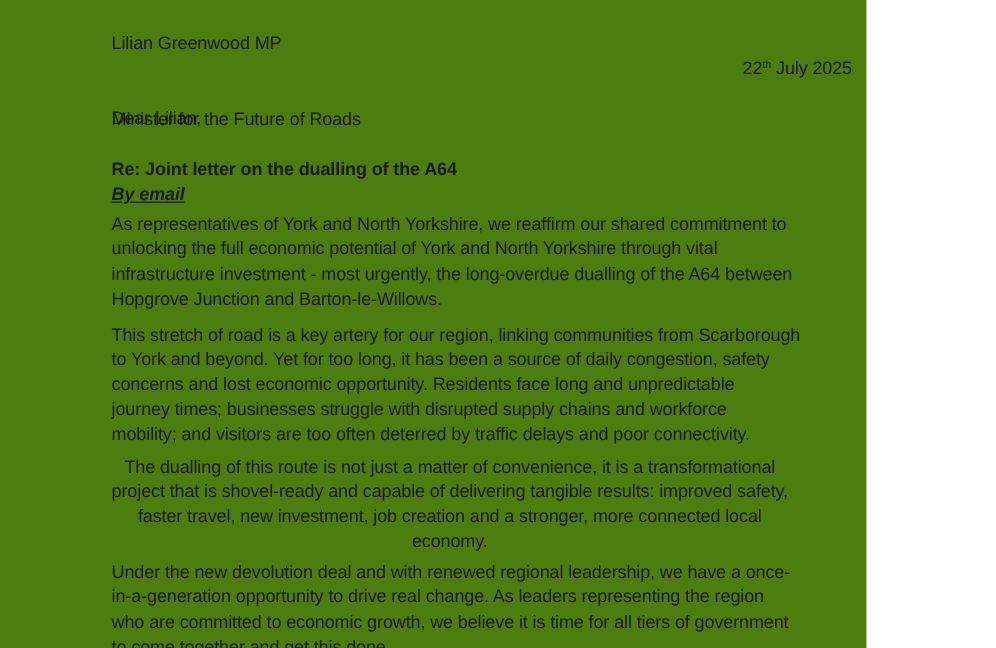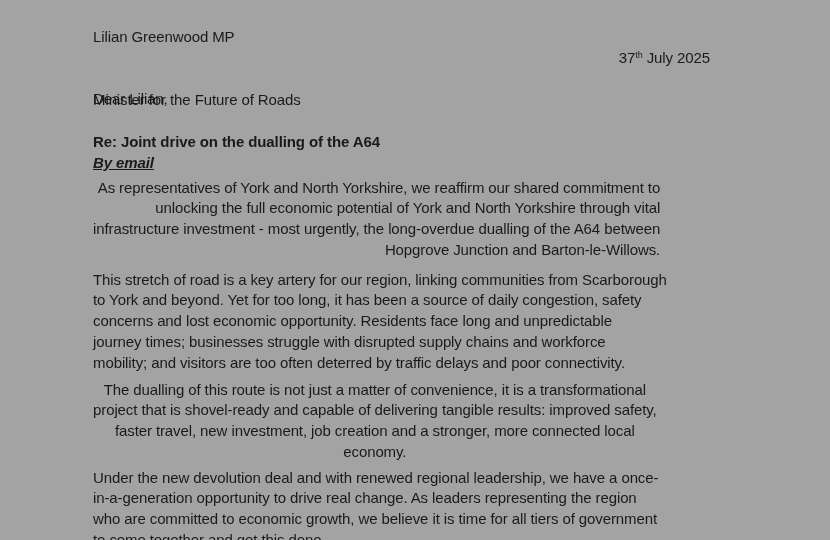--- a/index.html
+++ b/index.html
@@ -3,23 +3,23 @@
 <meta charset="utf-8">
 <style>
   * { margin: 0; padding: 0; box-sizing: border-box; }
   html, body { width: 830px; height: 540px; }
   body {
     background: #ffffff;
     font-family: "Liberation Sans", sans-serif;
   }
   .page {
     position: relative;
-    width: 830px;
+    width: 722px;
     height: 540px;
-    background: #a3a3a3;
+    background: #4d7c0f;
     overflow: hidden;
     color: #1a1a1a;
   }
   .letter {
     position: absolute;
     left: 93px;
     top: 0;
     width: 647px;
     height: 100%;
   }
@@ -52,28 +52,28 @@
 </head>
 <body>
 
 <div class="page">
   <div class="letter">
 
     <div class="block header-block">
       <div>Lilian Greenwood MP</div>
       <div>Minister for the Future of Roads</div>
       <div class="bold-italic">By email</div>
-      <div class="date"><span>37</span><span class="sup">th</span><span> July 2025</span></div>
+      <div class="date"><span>22</span><span class="sup">th</span><span> July 2025</span></div>
     </div>
 
     <div class="block" style="top: 88px;">Dear Lilian,</div>
 
-    <div class="block bold" style="top: 131px;">Re: Joint drive on the dualling of the A64</div>
+    <div class="block bold" style="top: 131px;">Re: Joint letter on the dualling of the A64</div>
 
-    <div class="block para" style="top: 177.5px; text-align: right;">As representatives of York and North Yorkshire, we reaffirm our shared commitment to
+    <div class="block para" style="top: 177.5px;">As representatives of York and North Yorkshire, we reaffirm our shared commitment to
 unlocking the full economic potential of York and North Yorkshire through vital
 infrastructure investment - most urgently, the long-overdue dualling of the A64 between
 Hopgrove Junction and Barton-le-Willows.</div>
 
     <div class="block para" style="top: 269.5px;">This stretch of road is a key artery for our region, linking communities from Scarborough
 to York and beyond. Yet for too long, it has been a source of daily congestion, safety
 concerns and lost economic opportunity. Residents face long and unpredictable
 journey times; businesses struggle with disrupted supply chains and workforce
 mobility; and visitors are too often deterred by traffic delays and poor connectivity.</div>
 

